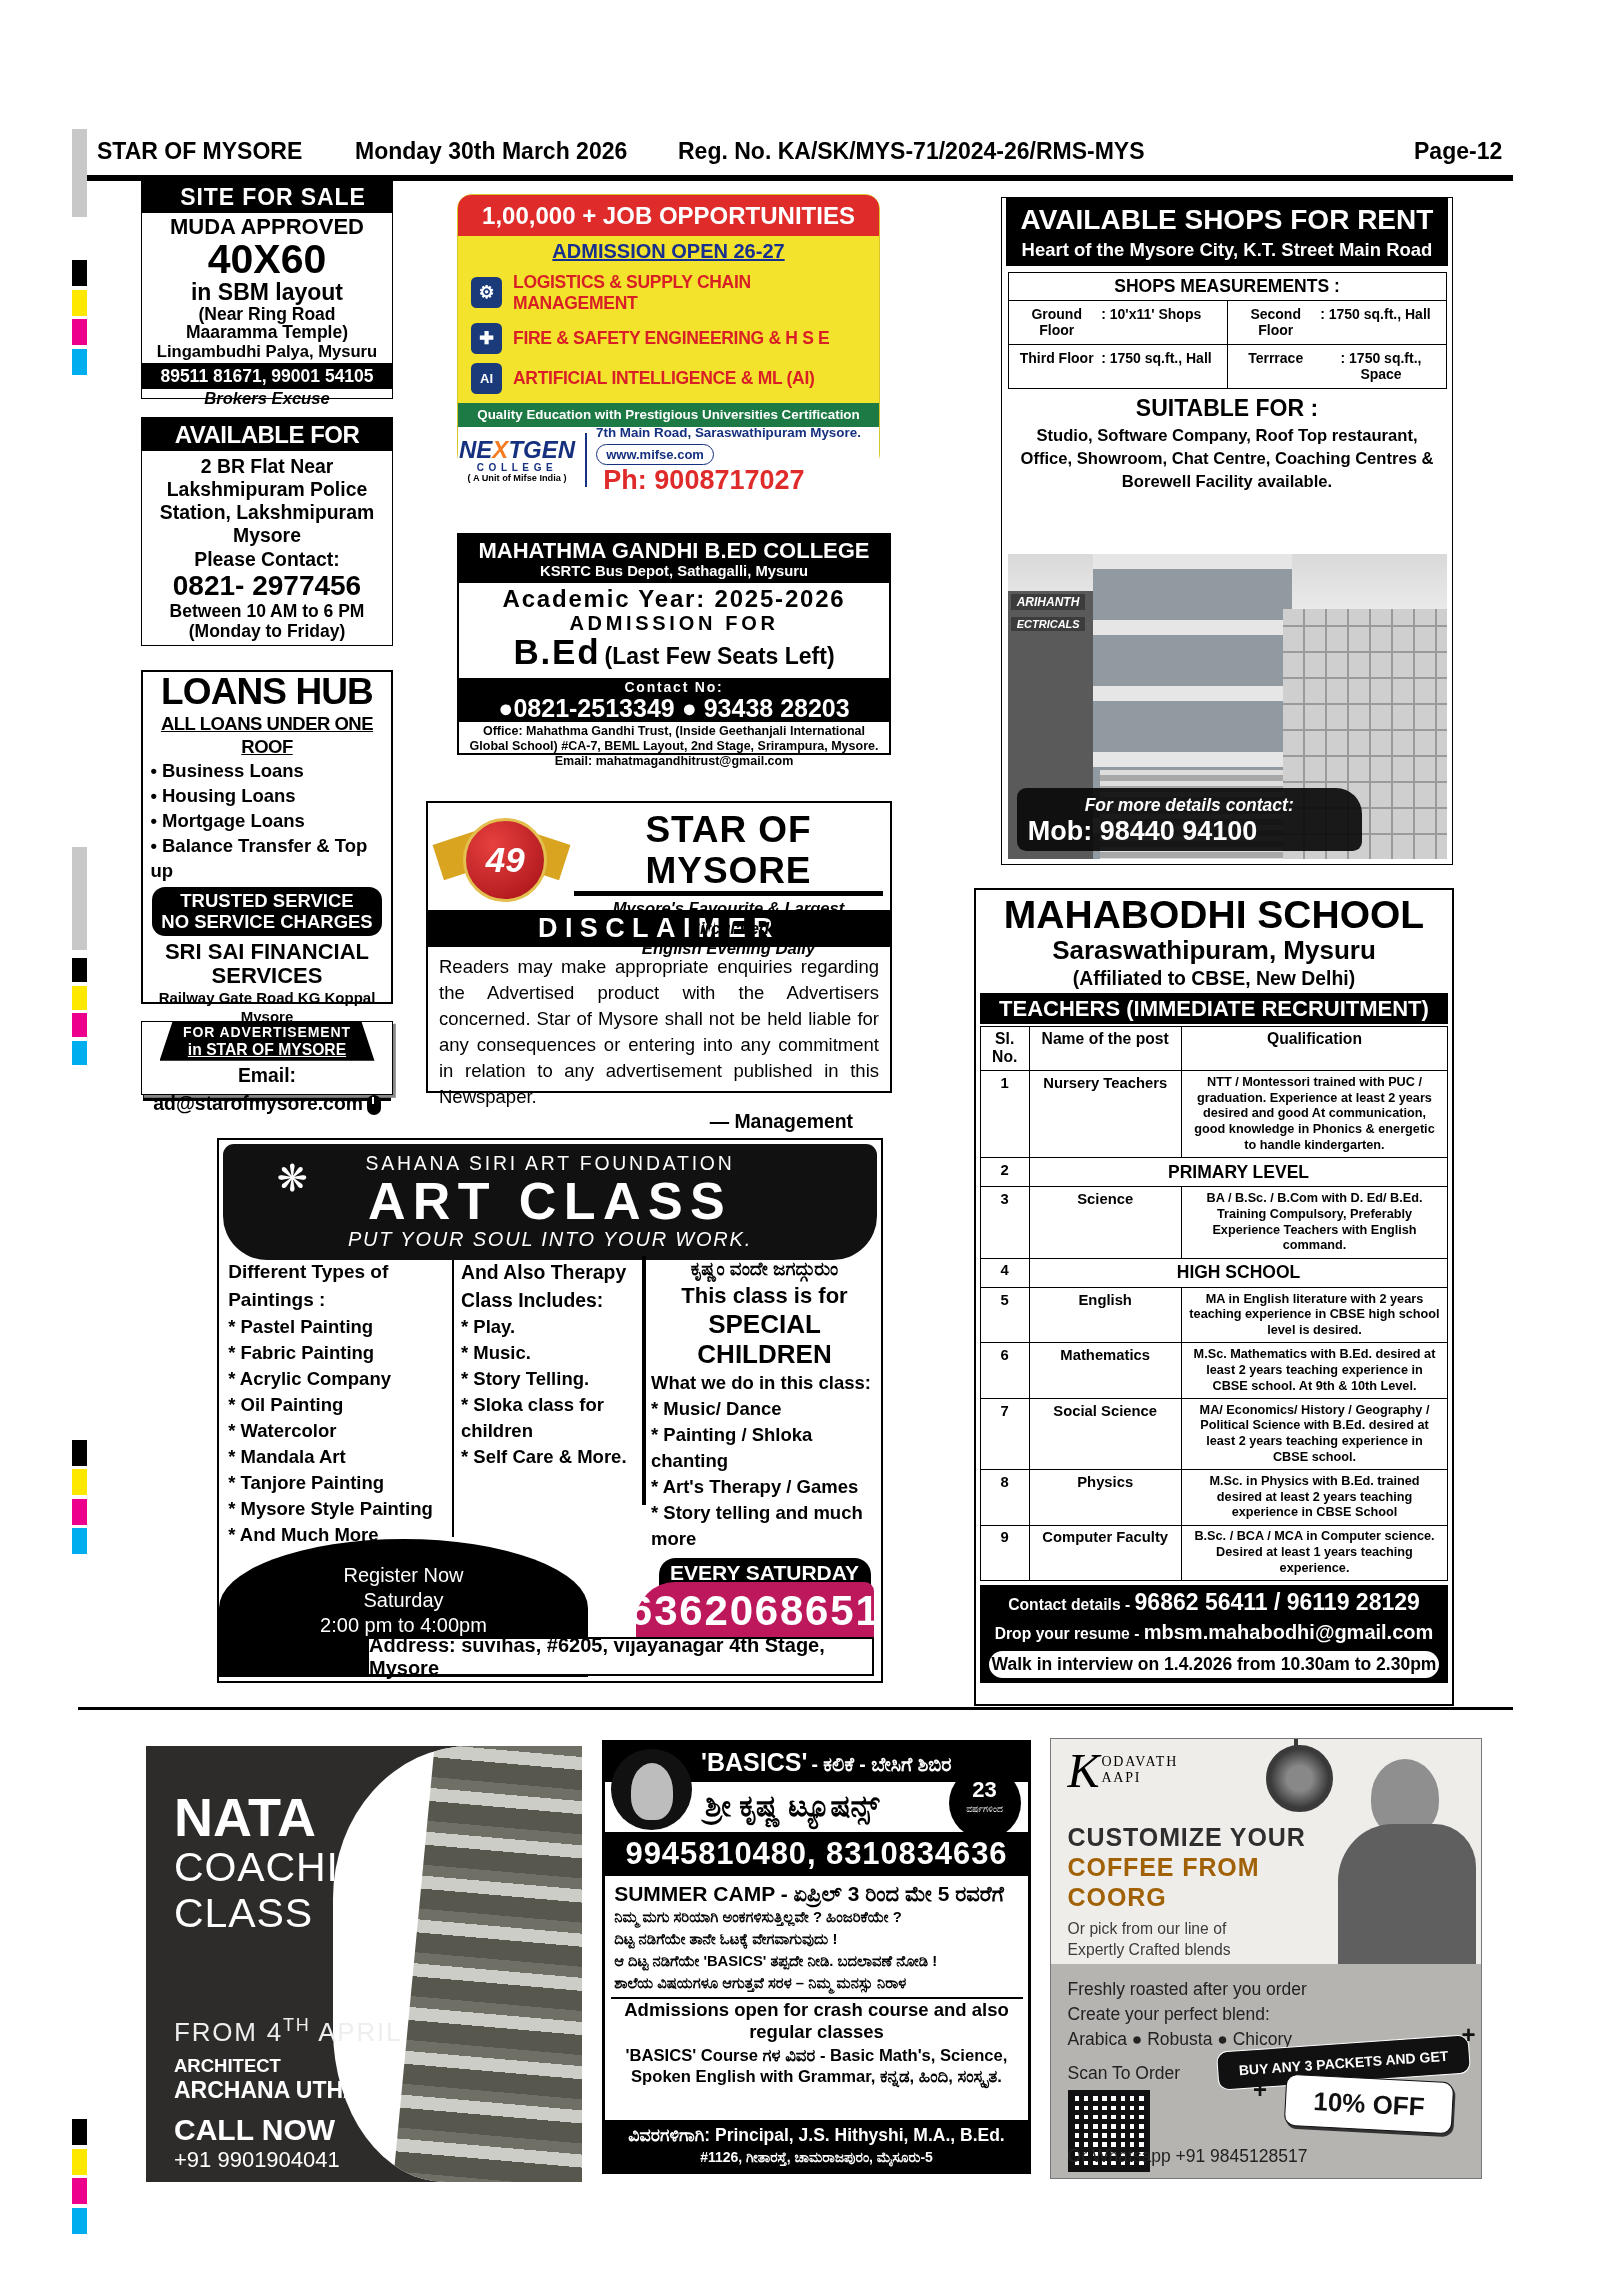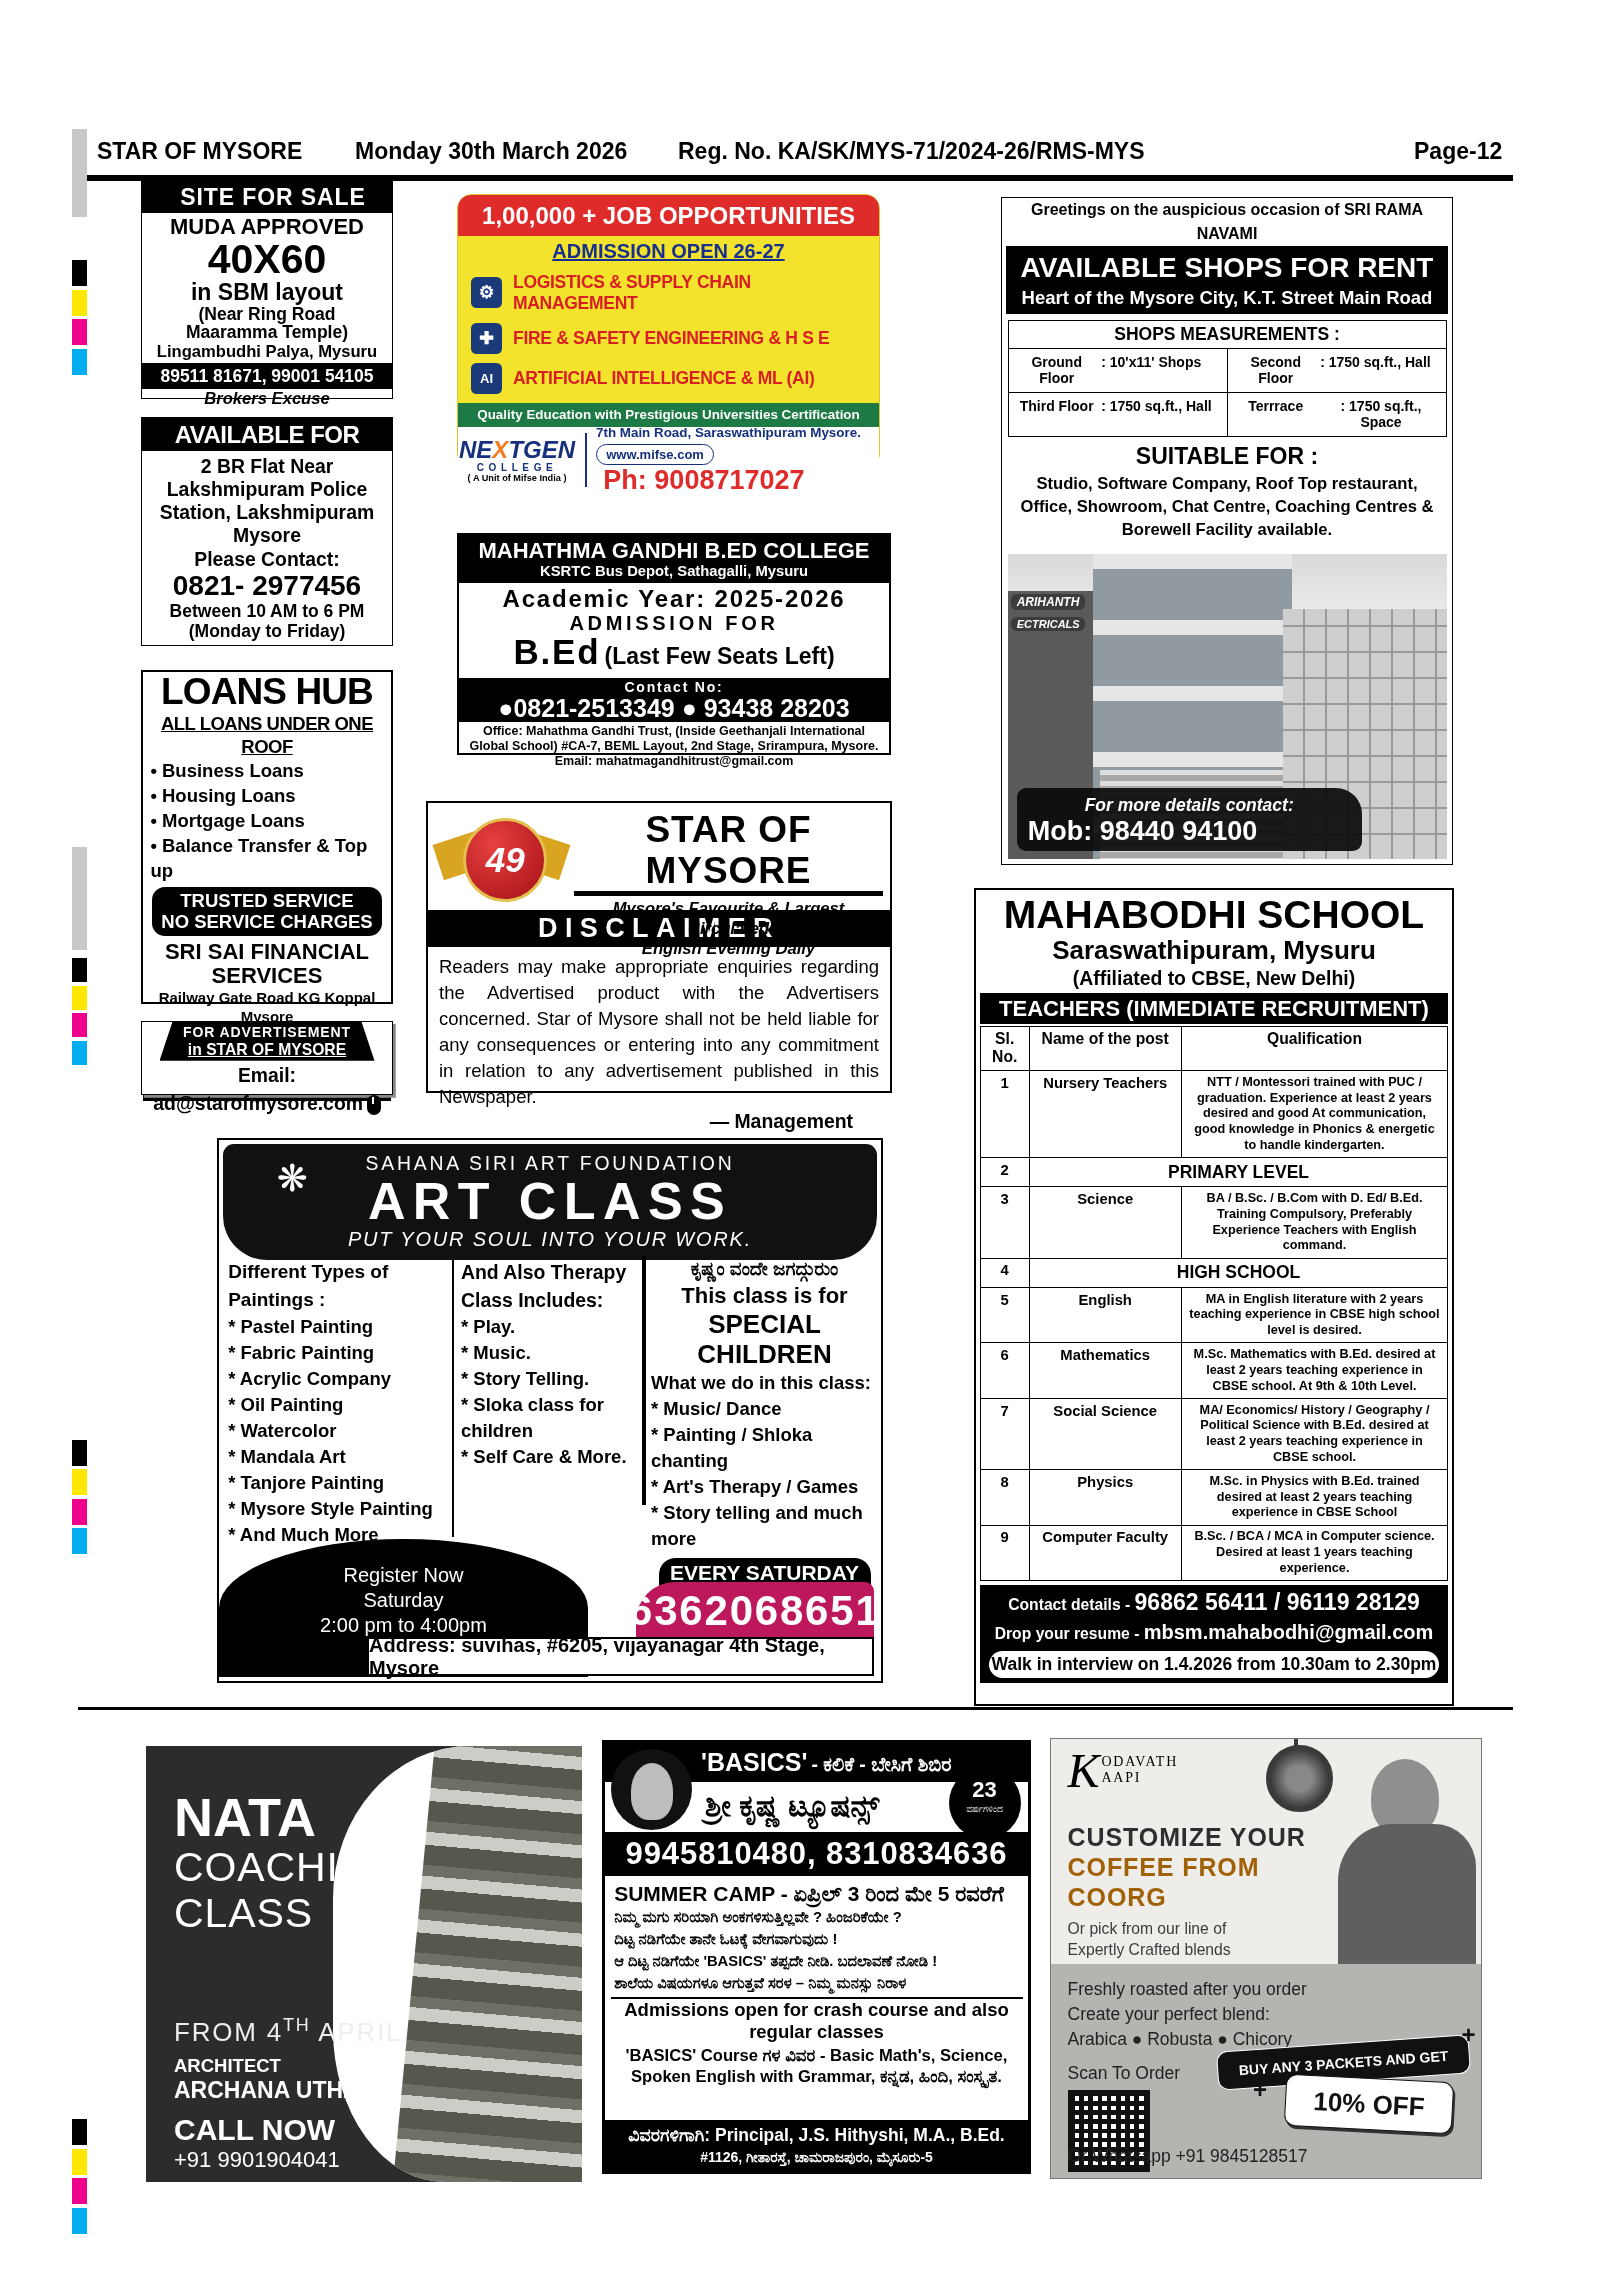--- a/index.html
+++ b/index.html
@@ -54,21 +54,21 @@
   
   .shops-tbl{border:1.8px solid #000;margin:5.5px 5.5px;}
   .sm-row{display:flex;border-top:1.8px solid #000;}
   .sm-cell{flex:1;display:flex;padding:5.5px 3.7px;font-size:14px;font-weight:bold;}
   .sm-cell + .sm-cell{border-left:1.8px solid #000;}
   .sm-label{flex:0 0 89px;}
   .photo{position:absolute;left:5.5px;right:5.5px;bottom:5.5px;height:305px;background:linear-gradient(180deg,#d9d9d9 0%,#f0f0f0 25%,#c2c2c2 100%);overflow:hidden;}
   .bldg-c{position:absolute;left:85px;top:0;width:199px;bottom:0;background:repeating-linear-gradient(180deg,#e6e6e6 0 14.8px,#909aa0 14.8px 66px);}
   .bldg-l{position:absolute;left:0;top:37px;width:85px;bottom:0;background:#5a5a5a;}
   .bldg-r{position:absolute;right:0;top:55px;width:164px;bottom:0;background:#cfcfcf;background-image:repeating-linear-gradient(90deg,transparent 0 20px,#9a9a9a 20px 22px),repeating-linear-gradient(0deg,transparent 0 24px,#9a9a9a 24px 26px);}
-  .sign{color:#fff;font-style:italic;font-weight:bold;background:#3c3c3c;padding:0.9px 5.5px;margin:3.7px;display:inline-block;border-radius:6px;}
+  .sign{color:#fff;font-style:italic;font-weight:bold;background:#3c3c3c;padding:0.9px 5.5px;margin:3.7px;display:inline-block;}
   .shutter{position:absolute;left:92px;width:185px;bottom:0;height:89px;background:repeating-linear-gradient(180deg,#ddd 0 5.5px,#a8a8a8 5.5px 11px);}
   .photo-contact{position:absolute;left:9.2px;bottom:7.4px;width:323px;background:rgba(10,10,10,0.92);color:#fff;border-radius:9.2px 26px 9.2px 9.2px;padding:5.5px 11px;}
   
   .mb-tbl{width:100%;border-collapse:collapse;}
   .mb-tbl th,.mb-tbl td{border:1.8px solid #000;padding:3.7px 5.5px;vertical-align:top;}
   .mb-tbl th{font-size:15.7px;}
   .mb-sl{width:33px;text-align:center;font-size:14.8px;font-weight:bold;}
   .mb-post{width:138px;font-size:14.8px;font-weight:bold;}
   .mb-qual{font-size:12.7px;line-height:15.7px;font-weight:bold;}
   .mb-section{text-align:center;font-size:17.5px;font-weight:bold;}
@@ -255,21 +255,20 @@
         <div class="bold" style="font-size:16.6px;font-style:italic;line-height:20px;margin-top:3.7px;">Mysore's Favourite &amp; Largest Circulated</div>
         <div class="bold" style="font-size:16.6px;font-style:italic;line-height:20px;">English Evening Daily</div>
       </div>
     </div>
     <div class="wob ctr disc-bar">DISCLAIMER</div>
     <div class="disc-body">Readers may make appropriate enquiries regarding the Advertised product with the Advertisers concerned. Star of Mysore shall not be held liable for any consequences or entering into any commitment in relation   to any advertisement published in this Newspaper.</div>
     <div class="bold" style="font-size:19.4px;text-align:right;padding:0 37px 0 0;">— Management</div>
   </div>
 
   <div class="box ctr" style="left:1001px;top:197px;width:452px;height:668px;border-width:1.8px;">
-    <div class="bold" style="font-size:16px;line-height:24px;">Greetings on the auspicious occasion of SRI RAMA NAVAMI</div>
     <div class="wob" style="margin:0 3.7px;padding:3.7px 0;">
       <div class="bold" style="font-size:28px;line-height:35px;">AVAILABLE SHOPS FOR RENT</div>
       <div class="bold" style="font-size:18.5px;line-height:26px;">Heart of the Mysore City, K.T. Street Main Road</div>
     </div>
     <div class="shops-tbl">
       <div class="bold ctr" style="font-size:17.5px;line-height:27px;">SHOPS MEASUREMENTS :</div>
       <div class="sm-row">
         <div class="sm-cell">
             <span class="sm-label">Ground Floor</span>
             <span>:  10'x11' Shops</span>

